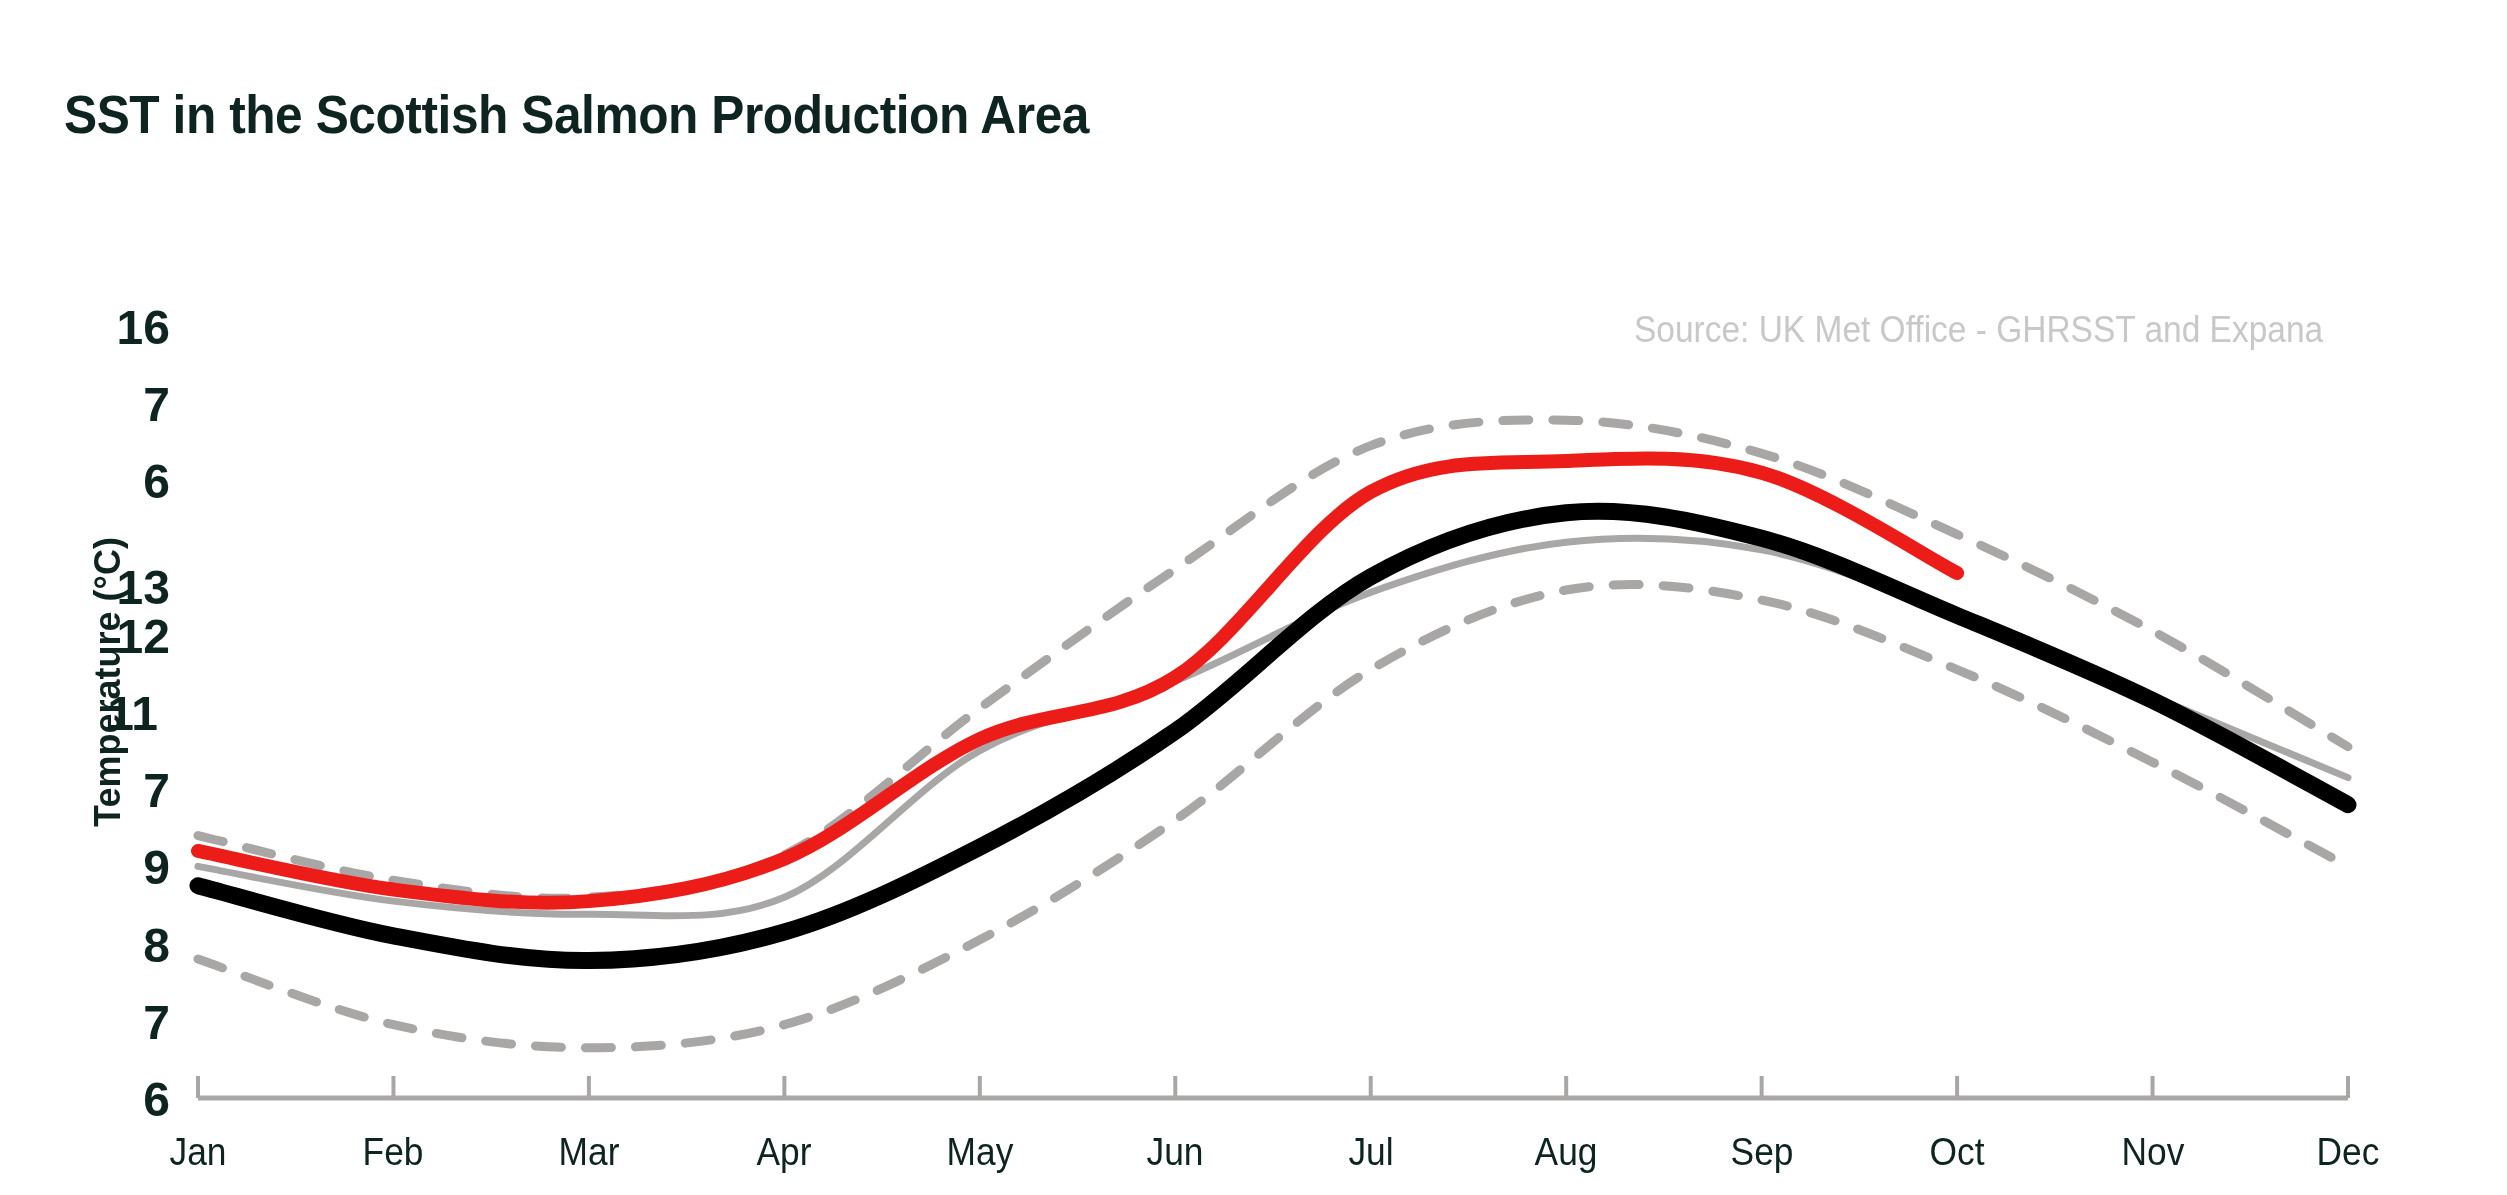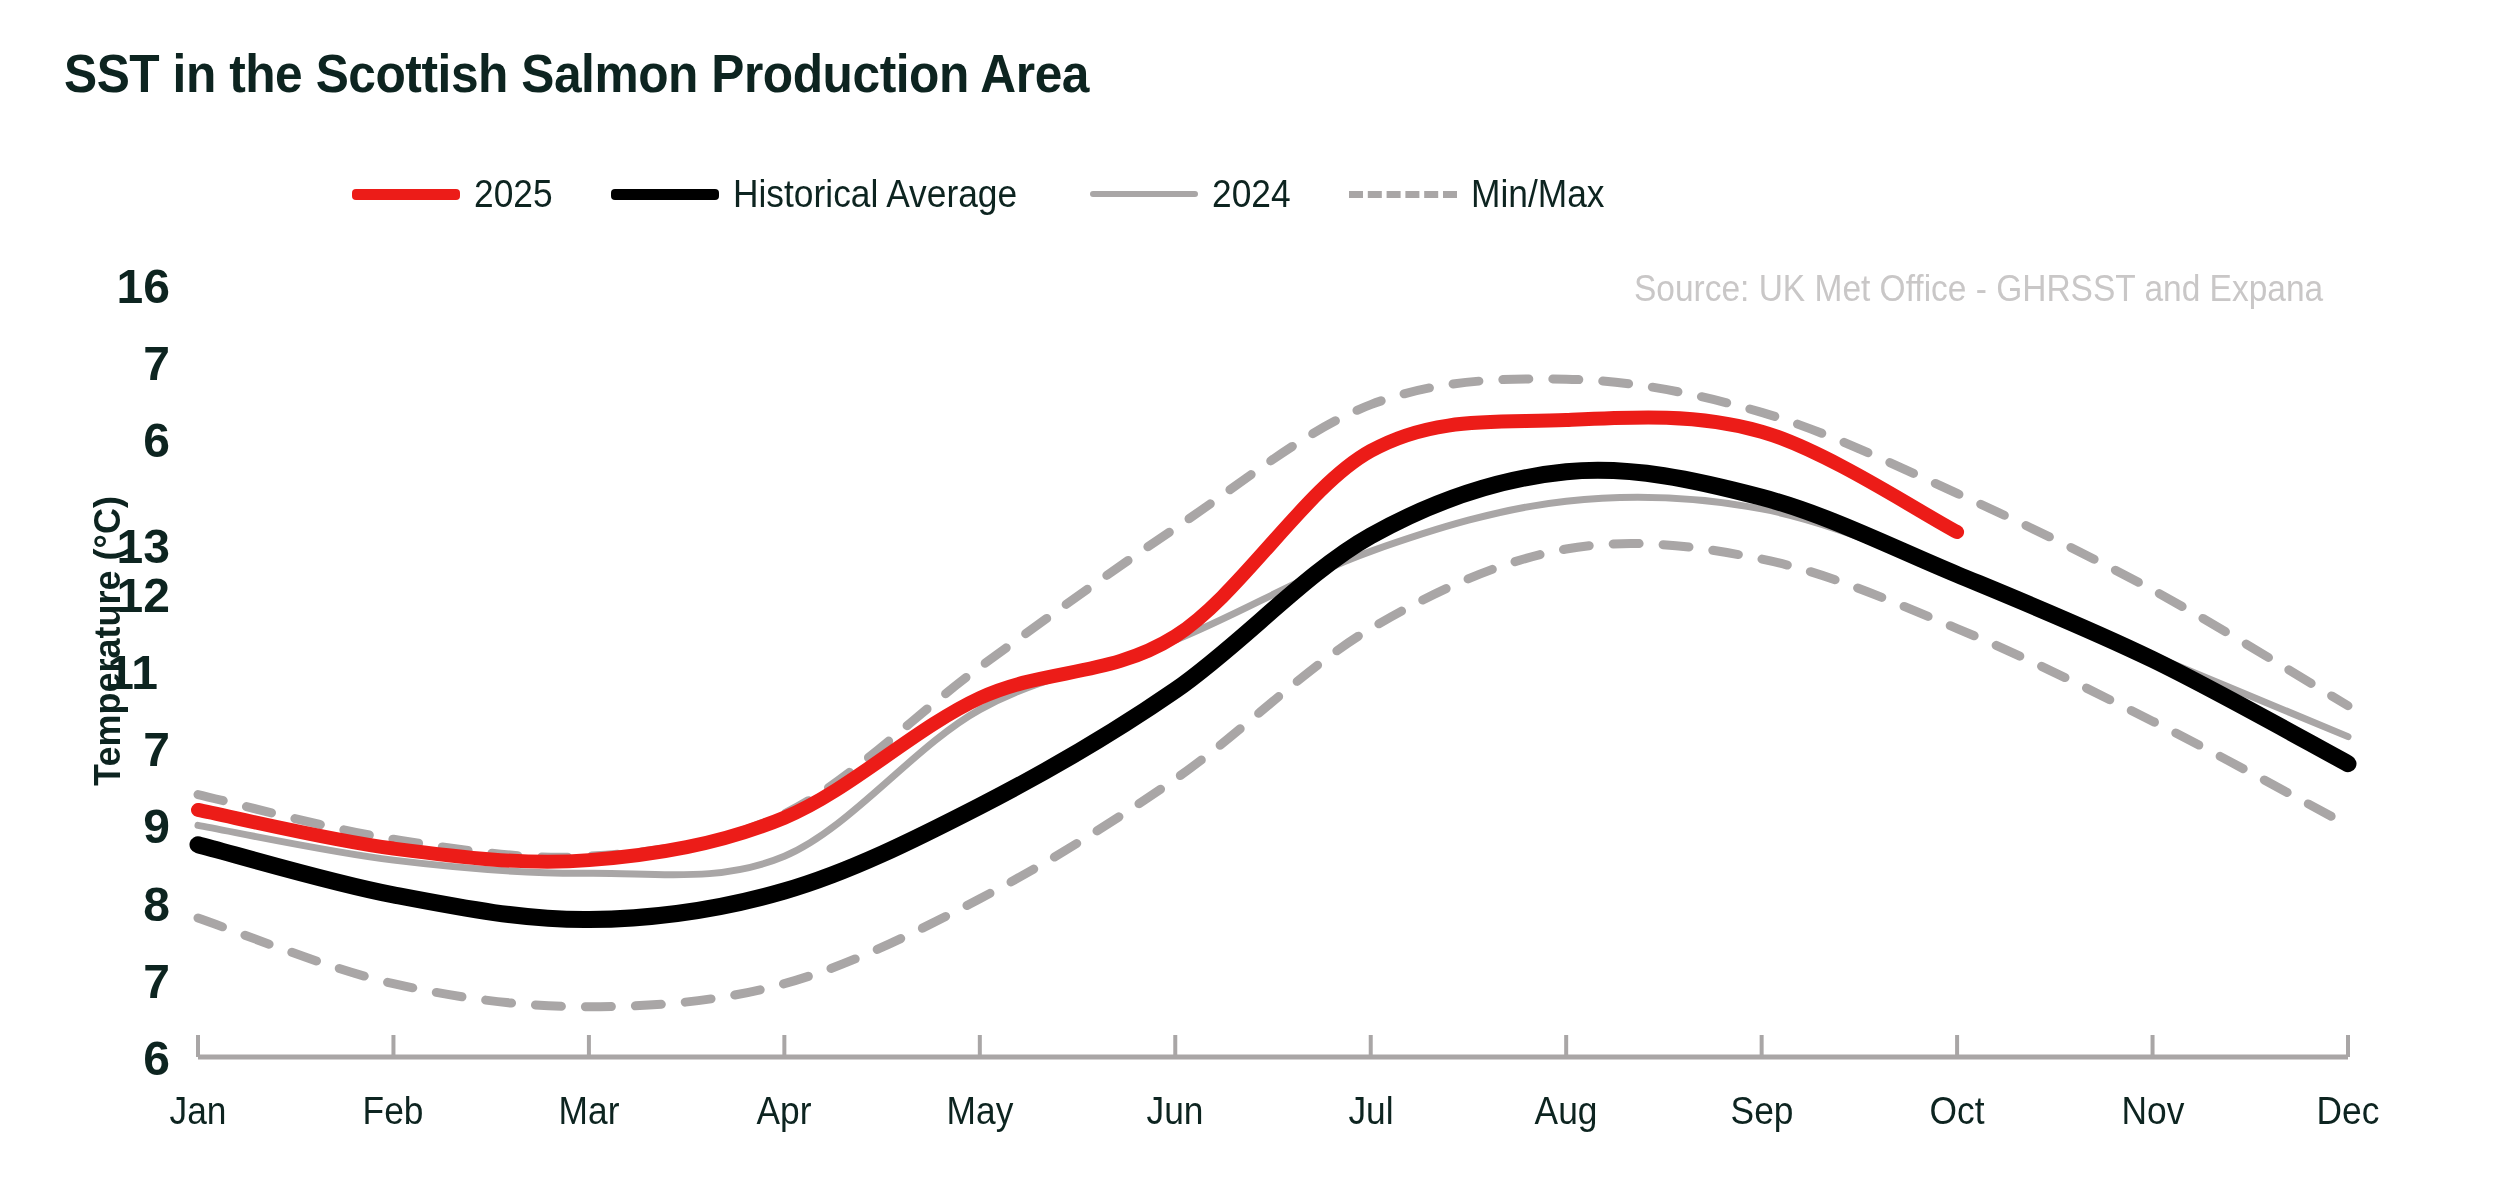--- a/index.html
+++ b/index.html
@@ -1,21 +1,21 @@
 <!DOCTYPE html>
 <html><head>
 <meta charset="utf-8">
 <style>
   html,body{margin:0;padding:0;}
   body{
     width:2507px;height:1195px;background:#ffffff;
     font-family:"Liberation Sans","DejaVu Sans",sans-serif;
     color:#0d2420;overflow:hidden;
   }
-  .page{position:relative;width:2507px;height:888px;}
+  .page{position:relative;width:2507px;height:888px;margin-top:41px;}
 
   .chart-title{
     position:absolute;left:64px;top:42px;
     font-size:54px;font-weight:700;letter-spacing:-0.5px;
     color:#0d2420;white-space:nowrap;
     transform:scaleX(0.92);transform-origin:left center;
   }
 
   .legend{
     position:absolute;left:352px;top:172px;
@@ -63,46 +63,20 @@
     transform:scaleX(0.93);
   }
 </style>
 </head>
 <body>
 
 <div class="page">
 
   <div class="chart-title">SST in the Scottish Salmon Production Area</div>
 
-  <div class="legend">
-    <div class="legend-item">
-      <span class="legend-swatch thick">
-          <i style="background:#ec1c18"></i>
-        </span>
-      <span class="legend-label">2025</span>
-    </div>
-    <div class="legend-item">
-      <span class="legend-swatch thick">
-          <i style="background:#000000"></i>
-        </span>
-      <span class="legend-label">Historical Average</span>
-    </div>
-    <div class="legend-item">
-      <span class="legend-swatch thin">
-          <i style="background:#a9a6a6"></i>
-        </span>
-      <span class="legend-label">2024</span>
-    </div>
-    <div class="legend-item">
-      <span class="legend-swatch dashed">
-          <i></i>
-        </span>
-      <span class="legend-label">Min/Max</span>
-    </div>
-  </div>
 
   <div class="source-note">Source: UK Met Office - GHRSST and Expana</div>
 
   <div class="plot-wrap">
     <div class="y-axis-title">Temperature (°C)</div>
     <div id="y-ticks">
         <div class="y-tick-label" style="left: 80px; top: 259px;">16</div>
         <div class="y-tick-label" style="left: 80px; top: 336.2px;">7</div>
         <div class="y-tick-label" style="left: 80px; top: 413.4px;">6</div>
         <div class="y-tick-label" style="left: 80px; top: 519px;">13</div>

